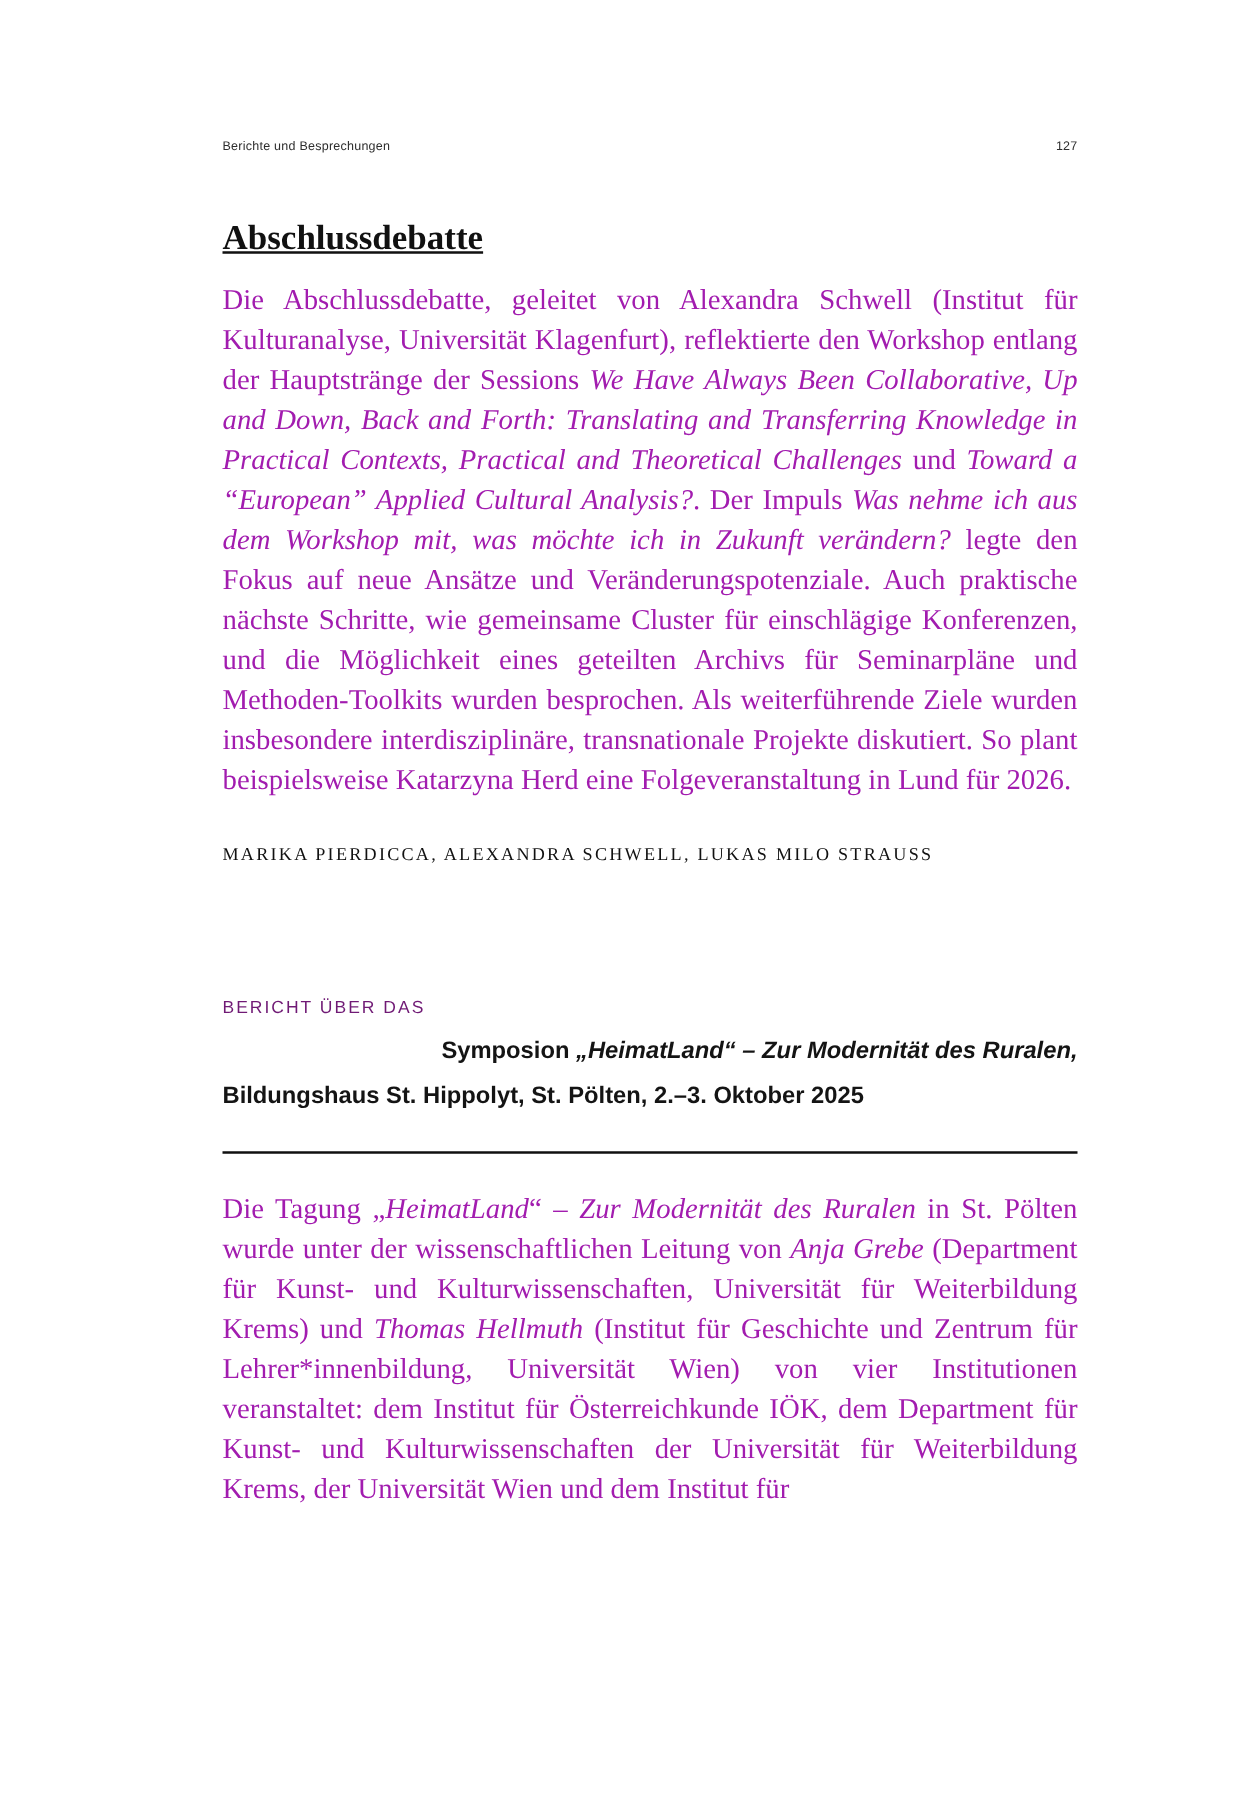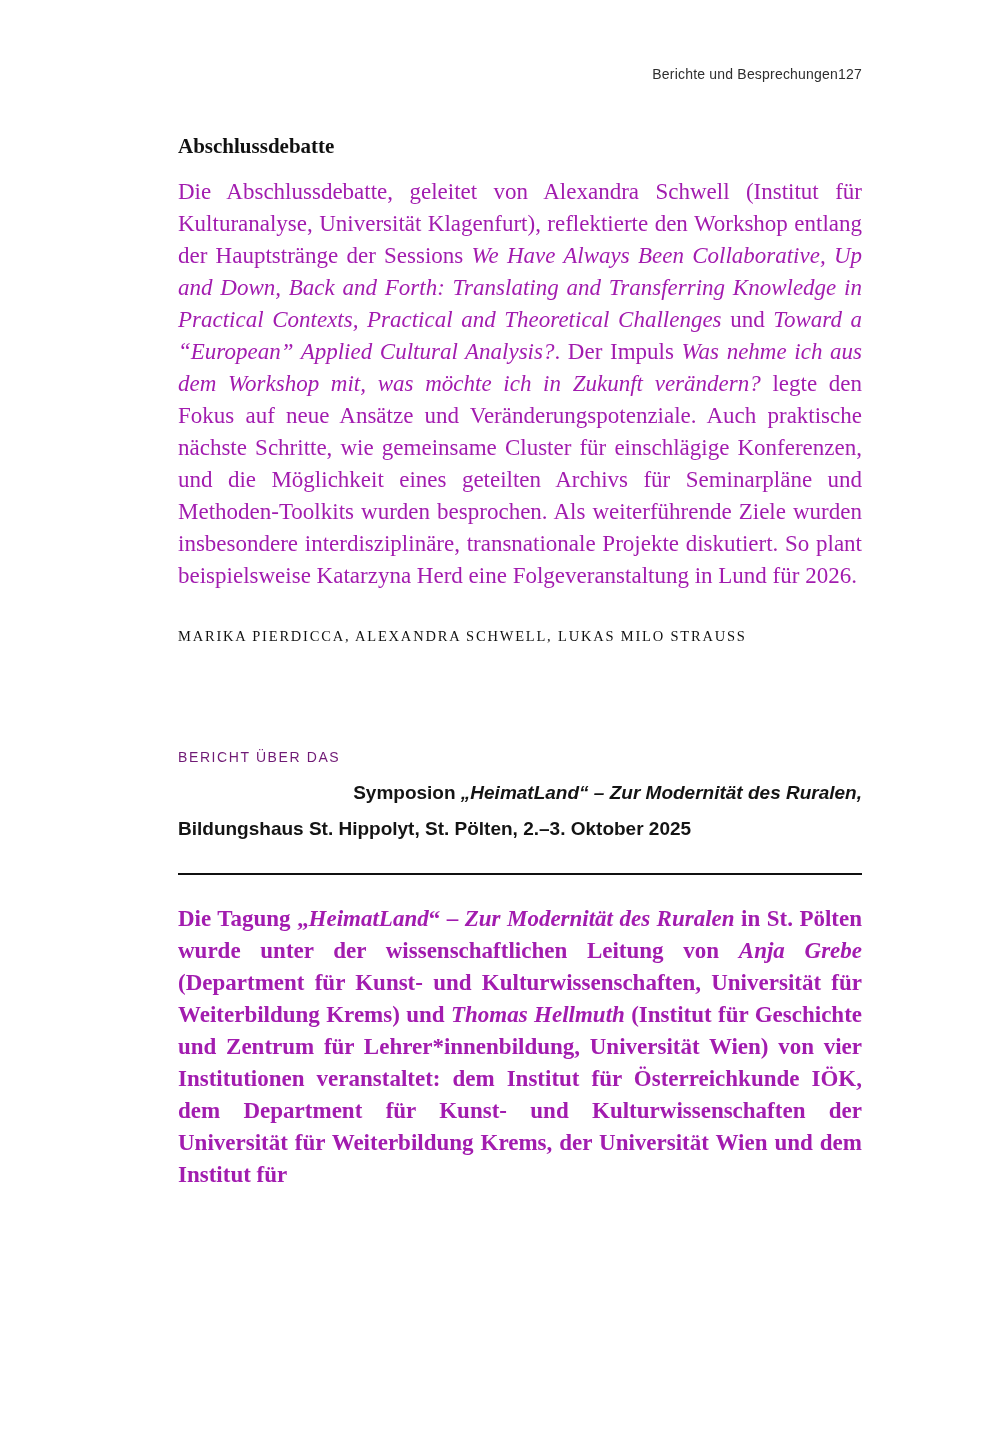--- a/index.html
+++ b/index.html
@@ -11,33 +11,35 @@
     position: relative;
     width: 1000px;
     height: 1446px;
     box-sizing: border-box;
     background: #ffffff;
     padding: 66px 138px 40px 178px;
     overflow: hidden;
   }
   .running-head {
     display: flex;
-    justify-content: flex-end;
+    justify-content: space-between;
     align-items: baseline;
     font-family: "Liberation Sans", sans-serif;
-    font-size: 14px;
+    font-size: 10px;
     letter-spacing: 0.2px;
     color: #2e2e2e;
+    margin-top: 46px;
   }
   .section-heading {
     margin: 52px 0 0 0;
     font-family: "Liberation Serif", serif;
     font-weight: bold;
-    font-size: 21px;
+    font-size: 28px;
     color: #111111;
+    text-decoration: underline;
   }
   .body {
     margin: 17px 0 0 0;
     font-family: "Liberation Serif", serif;
     font-size: 23px;
     line-height: 32px;
     text-align: justify;
     color: #a21caf;
   }
   .body.follow {
@@ -73,21 +75,20 @@
     margin-top: 10px;
     text-align: right;
   }
   .rule {
     border: none;
     border-top: 2px solid #101010;
     margin: 26px 0 0 0;
   }
   .next-article .body {
     margin-top: 28px;
-    font-weight: bold;
   }
 </style>
 </head>
 <body>
 
 <div class="page">
 
   <div class="running-head">
     <span>Berichte und Besprechungen</span>
     <span>127</span>

